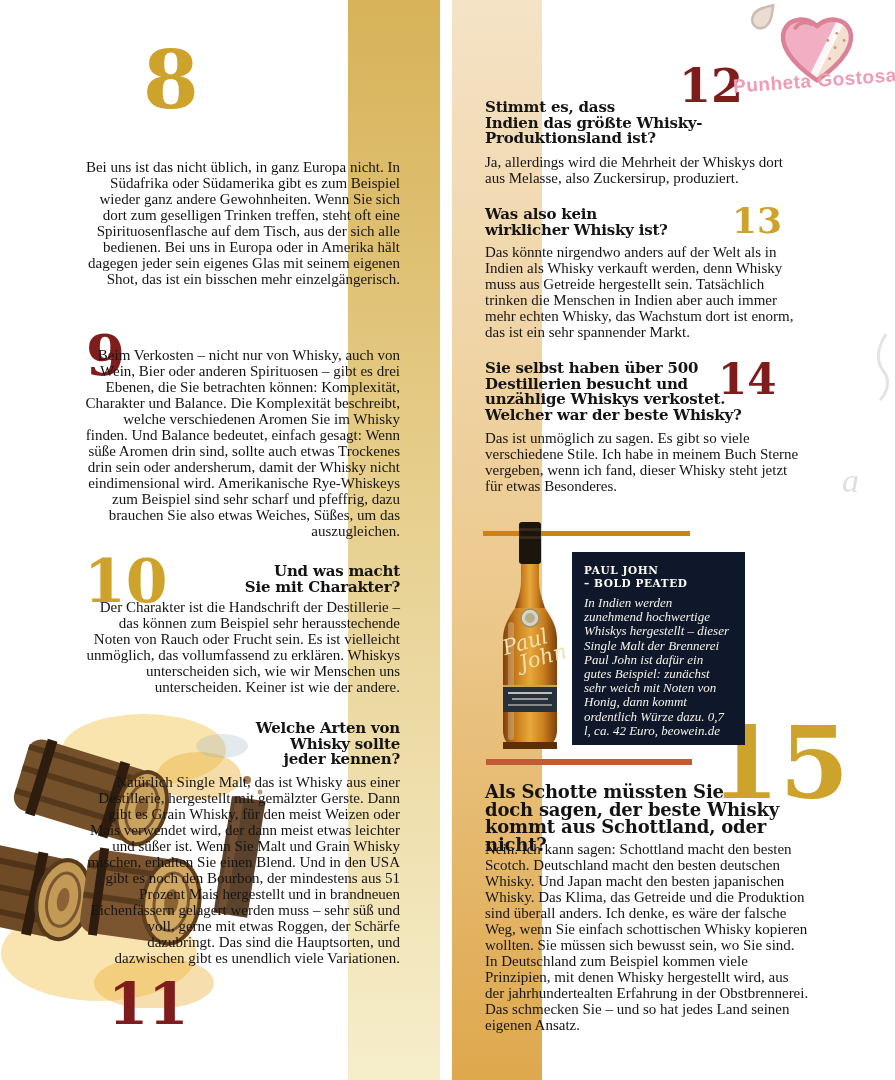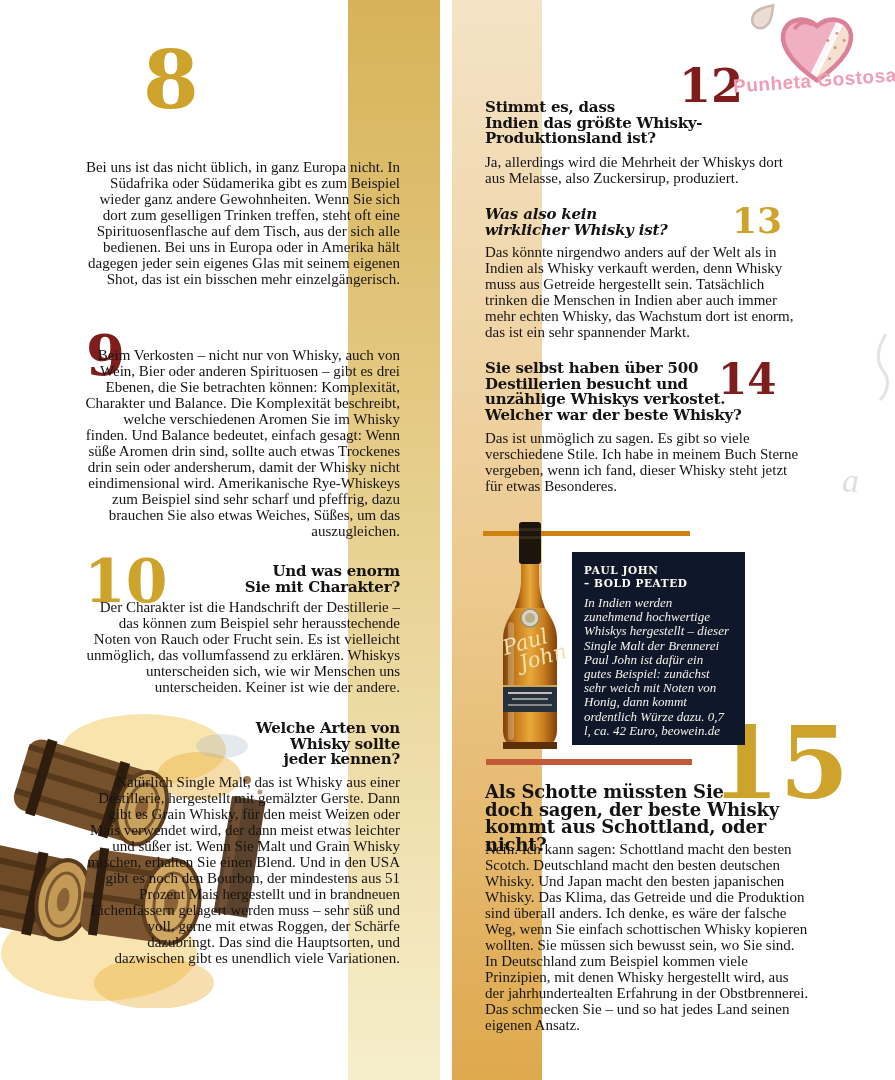--- a/index.html
+++ b/index.html
@@ -37,21 +37,21 @@
   #q9-h {left:83px;top:311px;width:317px;}
   #q9-b {left:83px;top:347px;width:317px;}
   #q10-h{left:83px;top:564px;width:317px;}
   #q10-b{left:83px;top:599px;width:317px;}
   #q11-h{left:83px;top:721px;width:317px;}
   #q11-b{left:83px;top:774px;width:317px;}
 
   
   #q12-h{left:485px;top:100px;width:318px;}
   #q12-b{left:485px;top:154px;width:318px;}
-  #q13-h{left:485px;top:207px;width:318px;font-style:italic;}
+  #q13-h{left:485px;top:207px;width:318px;}
   #q13-b{left:485px;top:244px;width:318px;}
   #q14-h{left:485px;top:361px;width:318px;}
   #q14-b{left:485px;top:430px;width:318px;}
   #q15-h{left:485px;top:783px;width:340px;font-size:18px;line-height:17.5px;}
   #q15-b{left:485px;top:841px;width:325px;}
 
   
   .hrule{position:absolute;z-index:1;}
   #rule-top{left:483px;top:531px;width:207px;height:5px;background:#D0820F;}
   #rule-bottom{left:486px;top:759px;width:206px;height:6px;background:#C25A38;}
@@ -158,28 +158,29 @@
         <path d="M26,22 C30,16 38,14 44,18" fill="none" stroke="#DC8298" stroke-width="4" stroke-linecap="round"></path>
       </g>
       <path d="M50,80 C18,58 8,38 14,24 C20,11 38,9 50,20 C62,9 80,11 86,24 C92,38 82,58 50,80 Z" fill="none" stroke="#DC8298" stroke-width="5" stroke-linejoin="round"></path>
     </svg>
     <div id="logo-text">Punheta Gostosa</div>
   </div>
 
   <div id="n8" class="num num-gold">8</div>
   <div id="n9" class="num num-terra">9</div>
   <div id="n10" class="num num-gold">10</div>
+  <div id="n11" class="num num-terra">11</div>
   <div id="n12" class="num num-terra">12</div>
   <div id="n13" class="num num-gold">13</div>
   <div id="n14" class="num num-terra">14</div>
   <div id="n15" class="num num-gold">15</div>
 
   <div id="q8-b" class="bodytxt al-r">Bei uns ist das nicht üblich, in ganz Europa nicht. In Südafrika oder Südamerika gibt es zum Beispiel wieder ganz andere Gewohnheiten. Wenn Sie sich dort zum geselligen Trinken treffen, steht oft eine Spirituosenflasche auf dem Tisch, aus der sich alle bedienen. Bei uns in Europa oder in Amerika hält dagegen jeder sein eigenes Glas mit seinem eigenen Shot, das ist ein bisschen mehr einzelgängerisch.</div>
   <div id="q9-b" class="bodytxt al-r">Beim Verkosten – nicht nur von Whisky, auch von Wein, Bier oder anderen Spirituosen – gibt es drei Ebenen, die Sie betrachten können: Komplexität, Charakter und Balance. Die Komplexität beschreibt, welche verschiedenen Aromen Sie im Whisky finden. Und Balance bedeutet, einfach gesagt: Wenn süße Aromen drin sind, sollte auch etwas Trockenes drin sein oder andersherum, damit der Whisky nicht eindimensional wird. Amerikanische Rye-Whiskeys zum Beispiel sind sehr scharf und pfeffrig, dazu brauchen Sie also etwas Weiches, Süßes, um das auszugleichen.</div>
-  <div id="q10-h" class="heading al-r">Und was enorm
+  <div id="q10-h" class="heading al-r">Und was macht
 Sie mit Charakter?</div>
   <div id="q10-b" class="bodytxt al-r">Der Charakter ist die Handschrift der Destillerie – das können zum Beispiel sehr herausstechende Noten von Rauch oder Frucht sein. Es ist vielleicht unmöglich, das vollumfassend zu erklären. Whiskys unterscheiden sich, wie wir Menschen uns unterscheiden. Keiner ist wie der andere.</div>
   <div id="q11-h" class="heading al-r">Welche Arten von
 Whisky sollte
 jeder kennen?</div>
   <div id="q11-b" class="bodytxt al-r">Natürlich Single Malt, das ist Whisky aus einer Destillerie, hergestellt mit gemälzter Gerste. Dann gibt es Grain Whisky, für den meist Weizen oder Mais verwendet wird, der dann meist etwas leichter und süßer ist. Wenn Sie Malt und Grain Whisky mischen, erhalten Sie einen Blend. Und in den USA gibt es noch den Bourbon, der mindestens aus 51 Prozent Mais hergestellt und in brandneuen Eichenfässern gelagert werden muss – sehr süß und voll, gerne mit etwas Roggen, der Schärfe dazubringt. Das sind die Hauptsorten, und dazwischen gibt es unendlich viele Variationen.</div>
 
   <div id="q12-h" class="heading al-l">Stimmt es, dass
 Indien das größte Whisky-
 Produktionsland ist?</div>

